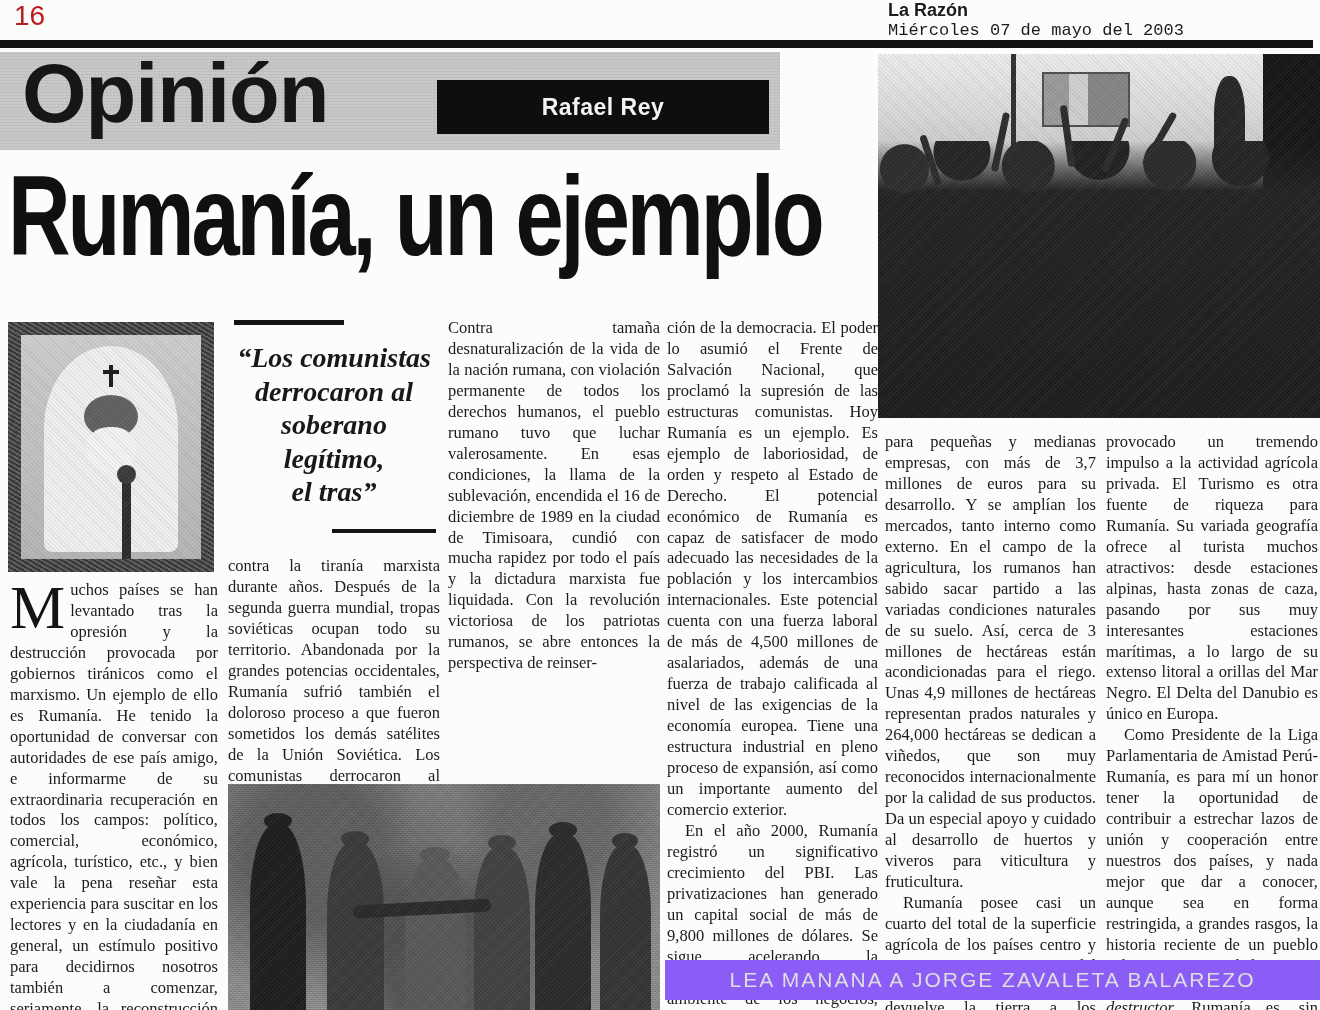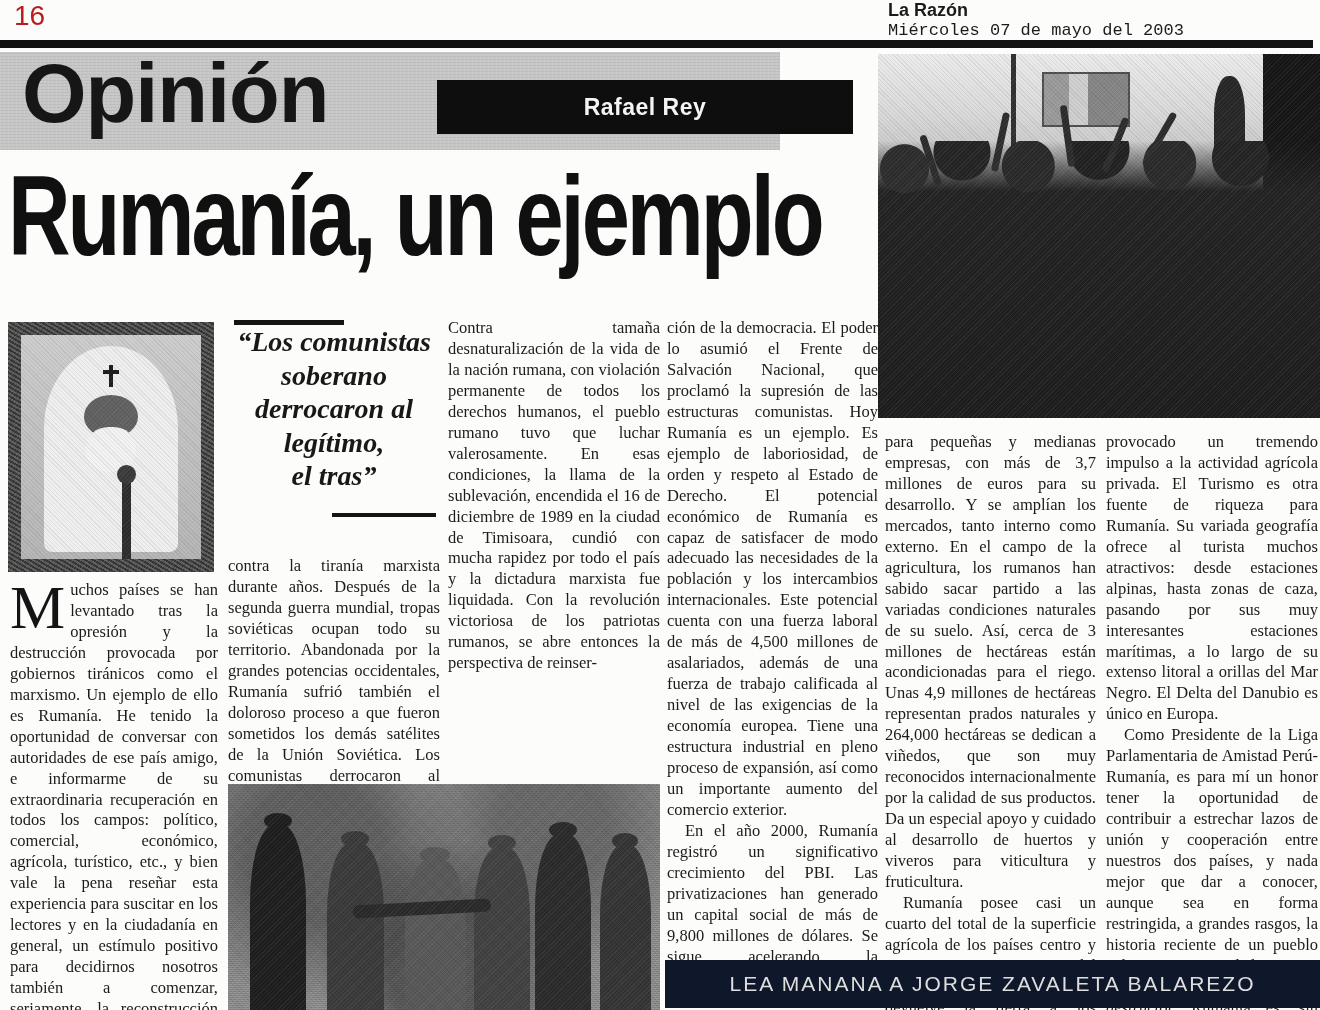--- a/index.html
+++ b/index.html
@@ -25,21 +25,21 @@
     background-image:
       repeating-linear-gradient(0deg, rgba(0,0,0,.055) 0 1px, transparent 1px 3px),
       repeating-linear-gradient(90deg, rgba(255,255,255,.07) 0 1px, transparent 1px 4px);
   }
   .opinion-title {
     position:absolute; left:22px; top:-6px;
     font-family:"Liberation Sans", sans-serif; font-weight:bold;
     font-size:83px; color:#161616; letter-spacing:-1px;
   }
   .author-box {
-    position:absolute; left:437px; top:80px; width:416px; height:54px;
+    position:absolute; left:437px; top:80px; width:332px; height:54px;
     background:#0e0e0e; display:flex; align-items:center; justify-content:center;
   }
   .author-box span {
     font-family:"Liberation Sans", sans-serif; font-weight:bold;
     font-size:23px; color:#f4f4f4; letter-spacing:.5px;
   }
 
   
   .headline {
     position:absolute; left:8px; top:152px; margin:0; white-space:nowrap;
@@ -56,21 +56,21 @@
     float:left; font-size:62px; line-height:.8; padding:3px 5px 0 0; color:#141414;
   }
   .it { font-style:italic; }
 
   
   .quote-block { position:absolute; left:228px; top:320px; width:212px; }
   .qrule { height:5px; background:#141414; }
   .qrule.top { width:110px; margin-left:6px; }
   .qrule.bottom { width:104px; height:4px; margin:20px 4px 0 auto; }
   .qtext {
-    text-align:center;
+    margin-top:16px; text-align:center;
     font-weight:bold; font-style:italic; font-size:28px; line-height:1.2; color:#181818;
   }
 
   
   .photo { position:absolute; overflow:hidden; }
   .photo::after {
     content:""; position:absolute; inset:0; pointer-events:none;
     background-image:
       repeating-linear-gradient(45deg, rgba(0,0,0,.07) 0 1px, transparent 1px 3px),
       repeating-linear-gradient(-45deg, rgba(255,255,255,.06) 0 1px, transparent 1px 3px);
@@ -125,21 +125,21 @@
   .fig.f1 { left:5%;  width:13%; height:82%; background:#1e1e1e; }
   .fig.f2 { left:23%; width:13%; height:74%; background:#3a3a3a; }
   .fig.f3 { left:41%; width:14%; height:67%; background:#585858; }
   .fig.f4 { left:57%; width:13%; height:72%; background:#414141; }
   .fig.f5 { left:71%; width:13%; height:78%; background:#2b2b2b; }
   .fig.f6 { left:86%; width:12%; height:73%; background:#343434; }
   .hs-arms { position:absolute; left:29%; top:52%; width:32%; height:13px; background:#2a2a2a; transform:rotate(-3deg); border-radius:6px; }
 
   
   .footer-banner {
-    position:absolute; left:665px; top:960px; width:655px; height:48px; background:#0f172a;
+    position:absolute; left:665px; top:960px; width:655px; height:40px; background:#8b5cf6;
     display:flex; align-items:center; justify-content:center;
   }
   .footer-banner span {
     font-family:"Liberation Sans", sans-serif; font-size:21px; color:#dedede; letter-spacing:2px;
   }
 </style>
 </head>
 <body>
 
 <div class="page">
@@ -181,22 +181,22 @@
       <div class="pt-face"></div>
       <div class="pt-beard"></div>
       <div class="pt-staff"></div>
     </div>
   </div>
 
   <div class="quote-block">
     <div class="qrule top"></div>
     <div class="qtext">
       <div>“Los comunistas</div>
+      <div>derrocaron al</div>
       <div>soberano</div>
-      <div>derrocaron al</div>
       <div>legítimo,</div>
       <div>el tras”</div>
     </div>
     <div class="qrule bottom"></div>
   </div>
 
   <div class="col" style="left:10px; top:580px; width:208px;">
     <p><span class="dropcap">M</span><span>uchos países se han levantado tras la opresión y la destrucción provocada por gobiernos tiránicos como el marxismo. Un ejemplo de ello es Rumanía. He tenido la oportunidad de conversar con autoridades de ese país amigo, e informarme de su extraordinaria recuperación en todos los campos: político, comercial, económico, agrícola, turístico, etc., y bien vale la pena reseñar esta experiencia para suscitar en los lectores y en la ciudadanía en general, un estímulo positivo para decidirnos nosotros también a comenzar, seriamente, la reconstrucción nacional, que es tarea de todos.</span></p>
 
   </div>

